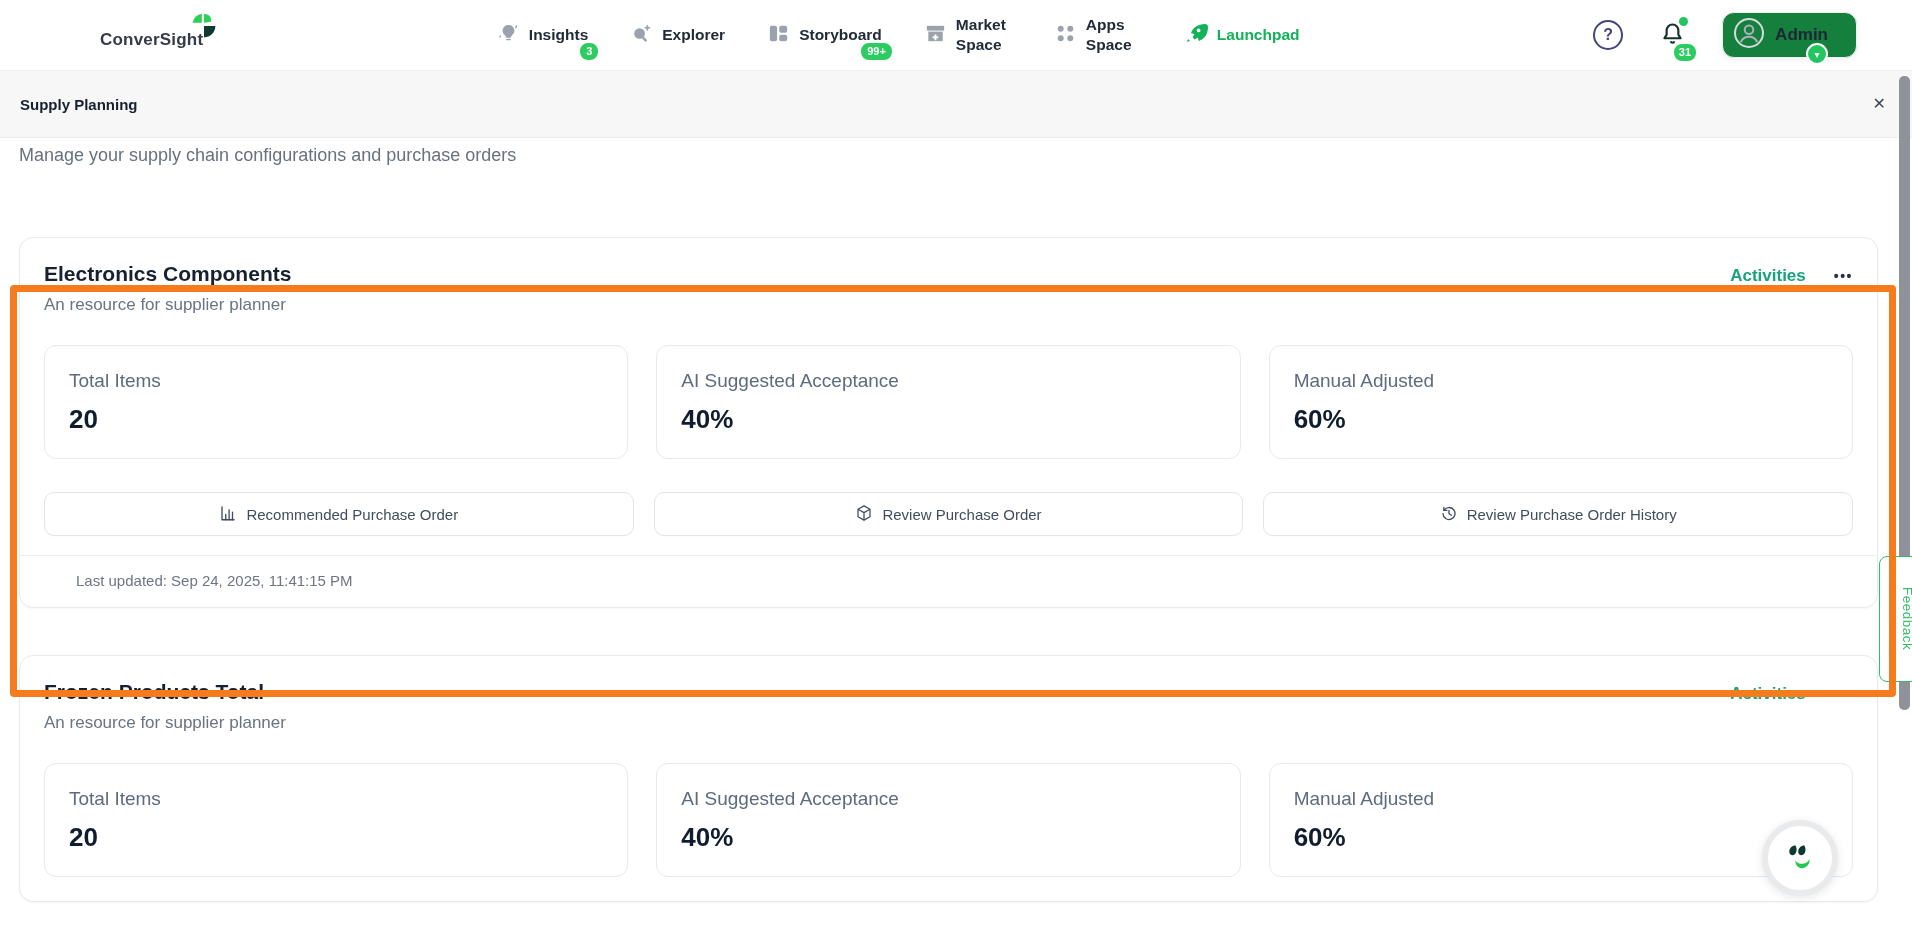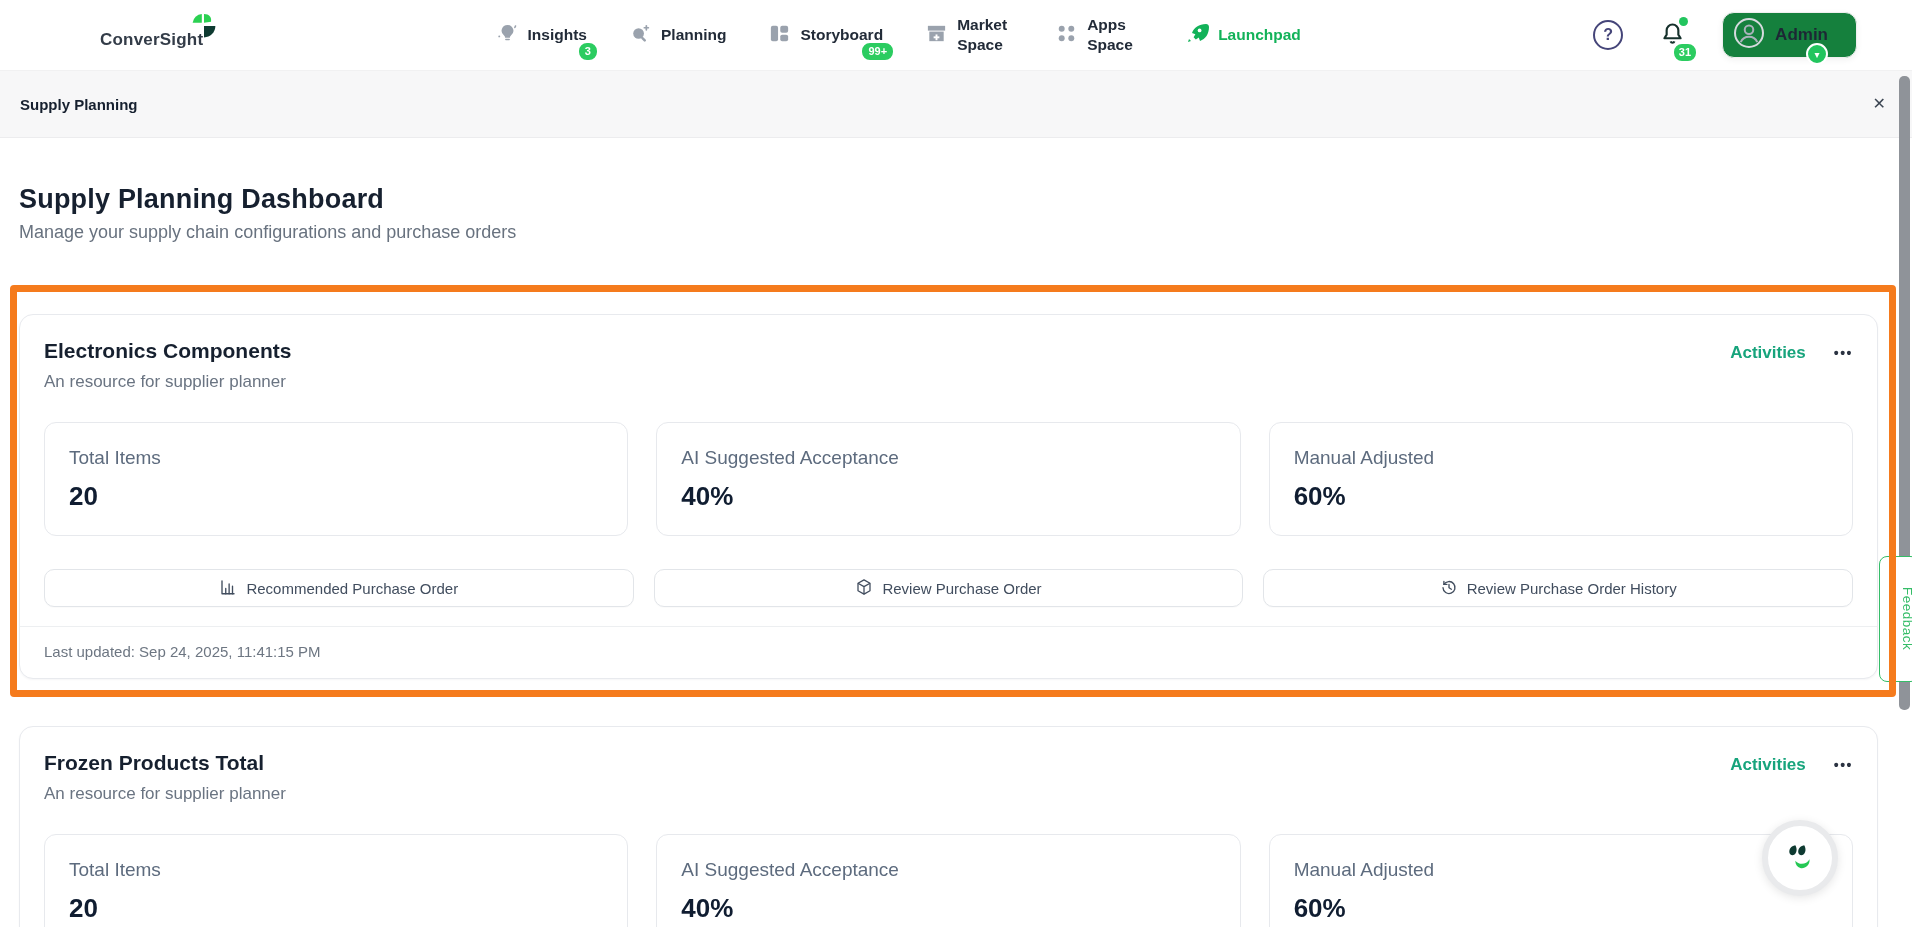--- a/index.html
+++ b/index.html
@@ -71,27 +71,27 @@
   .card-subtitle { margin-top:9px; font-size:17px; color:#6a7482; }
   .card-head-right { display:flex; align-items:center; gap:28px; margin-top:4px; }
   .activities-link { font-size:17px; font-weight:700; color:#17a47c; cursor:pointer; }
   .kebab { font-size:14px; font-weight:700; color:#2b3342; letter-spacing:1.5px; cursor:pointer; }
   .stats-row { display:grid; grid-template-columns:repeat(3,1fr); gap:28px; margin-top:30px; }
   .stat-card { border:1px solid #e7e9ed; border-radius:12px; padding:22px 24px; background:#fff; }
   .stat-label { font-size:19px; color:#5d6b7e; line-height:26px; }
   .stat-value { margin-top:8px; font-size:26px; font-weight:700; color:#101d31; line-height:34px; }
   .actions-row { display:grid; grid-template-columns:repeat(3,1fr); gap:20px; margin-top:33px; }
   .action-btn {
-    height:38px; display:flex; align-items:center; justify-content:center; gap:9px;
+    height:44px; display:flex; align-items:center; justify-content:center; gap:9px;
     background:#fff; border:1px solid #e2e5e9; border-radius:10px;
     font-size:15px; color:#414d5e; cursor:pointer; box-shadow:0 1px 1px rgba(0,0,0,.02);
     font-family:inherit;
   }
   .card-footer { margin:19px -24px 0; border-top:1px solid #edeff1; padding:16px 24px 17px; }
-  .last-updated { font-size:15px; color:#6d7682; }
+  .last-updated { font-size:15px; color:#6d7682;margin-left:32px; }
   
   .highlight-box {
     position:absolute; left:10px; top:285px; width:1886px; height:412px;
     border:7px solid #f57b1d; border-radius:4px; pointer-events:none; z-index:60;
   }
   .scroll-thumb {
     position:absolute; right:2px; top:76px; width:11px; height:634px;
     background:#8f9399; border-radius:5px; z-index:10; cursor:pointer;
   }
   .feedback-tab {
@@ -138,21 +138,21 @@
 
     <div class="nav-item">
       <span>
         <svg width="23" height="23" viewBox="0 0 24 24" fill="#9aa2ad">
           <circle cx="10" cy="12" r="5.6"></circle>
           <rect x="13.8" y="15.2" width="2.6" height="6" rx="1.3" transform="rotate(-45 15 18)"></rect>
           <rect x="17.2" y="3" width="1.8" height="6" rx=".9"></rect>
           <rect x="15.1" y="5.1" width="6" height="1.8" rx=".9"></rect>
         </svg>
       </span>
-      <span class="nav-label">Planning</span>
+      <span class="nav-label">Explorer</span>
     </div>
 
     <div class="nav-item">
       <span>
         <svg width="23" height="23" viewBox="0 0 24 24" fill="#9aa2ad">
           <rect x="3" y="4" width="7.5" height="16" rx="2"></rect>
           <rect x="12.8" y="4" width="8.2" height="7.2" rx="2"></rect>
           <rect x="12.8" y="13.2" width="8.2" height="6.8" rx="2"></rect>
         </svg>
       </span>
@@ -219,21 +219,20 @@
     </div>
   </div>
 </header>
 
 <div class="tab-bar">
   <span class="tab-title">Supply Planning</span>
   <span class="tab-close">✕</span>
 </div>
 
 <main class="content">
-  <h1 class="page-title">Supply Planning Dashboard</h1>
   <div class="page-subtitle">Manage your supply chain configurations and purchase orders</div>
 
   <section class="res-card">
     <div class="card-head">
       <div>
         <div class="card-title">Electronics Components</div>
         <div class="card-subtitle">An resource for supplier planner</div>
       </div>
       <div class="card-head-right">
         <span class="activities-link">Activities</span>

